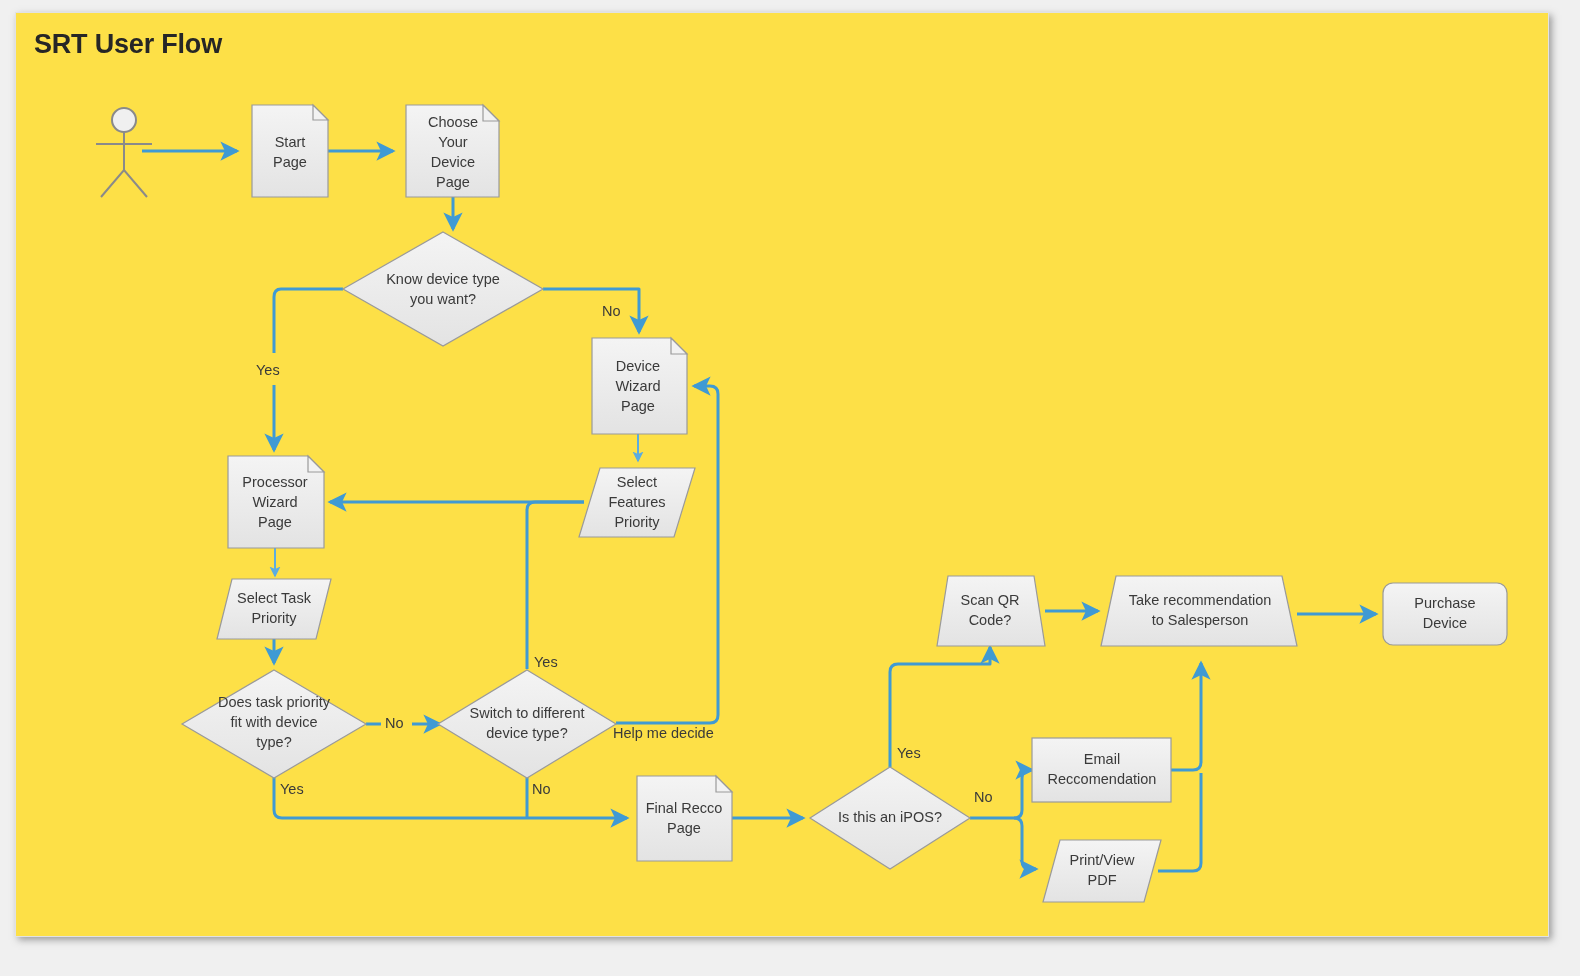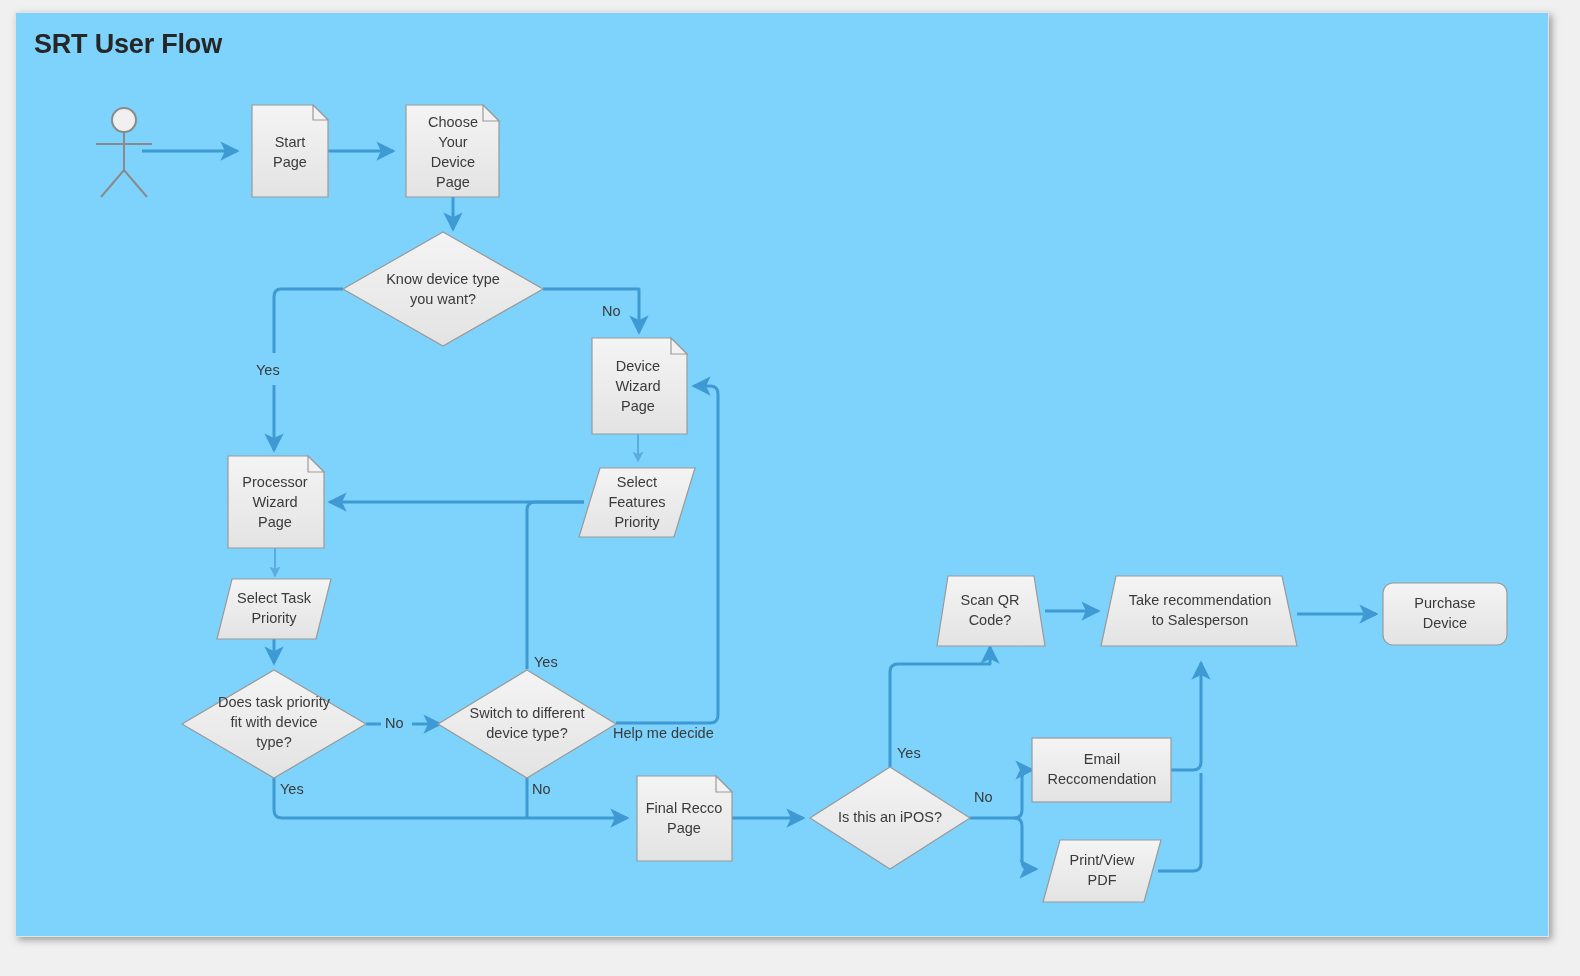--- a/index.html
+++ b/index.html
@@ -69,21 +69,21 @@
   }
   .actorHead{
     fill:#f0f0f0;
     stroke:#8a8a8a;
     stroke-width:2;
   }
 </style>
 </head>
 <body style="background: rgb(240, 240, 240);">
 
-<div id="canvas" style="background: #7dd3fc;">
+<div id="canvas" style="background: #fde047;">
 
   <div id="title">SRT User Flow</div>
 
   <svg id="flow" width="1532" height="923" viewBox="0 0 1532 923">
     <defs>
       <linearGradient id="shapeGrad" x1="0" y1="0" x2="0" y2="1">
         <stop offset="0%" stop-color="#f4f4f4"></stop>
         <stop offset="100%" stop-color="#e3e3e3"></stop>
       </linearGradient>
       <marker id="arrowBlue" viewBox="0 0 12 12" refX="9.5" refY="6" markerWidth="7" markerHeight="7" orient="auto-start-reverse">

